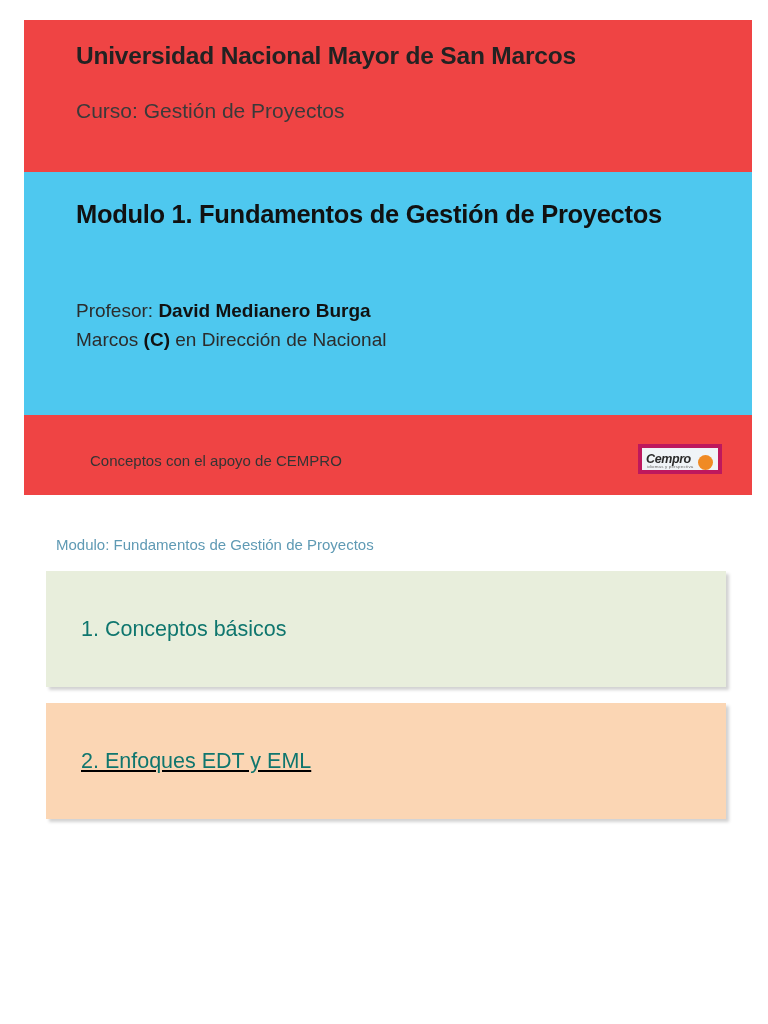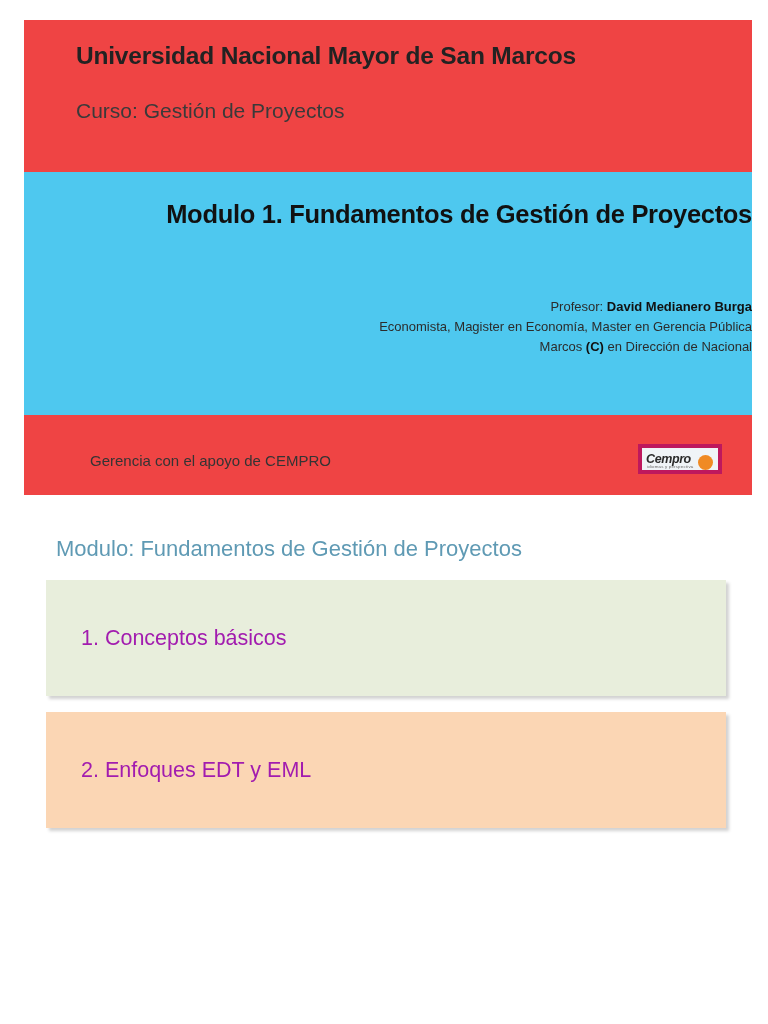--- a/index.html
+++ b/index.html
@@ -40,35 +40,34 @@
     margin-top: 27px;
     line-height: 1.2;
   }
   .band {
     position: absolute;
     left: 0;
     top: 152px;
     width: 728px;
     height: 243px;
     background: #4ec8ef;
-    text-align: right;
   }
   .band-title {
     padding: 28px 0 0 52px;
     font-size: 25.5px;
     font-weight: bold;
     color: #111111;
     letter-spacing: -0.3px;
   }
   .prof-block {
     padding: 68px 0 0 52px;
     color: #2c2c2c;
   }
   .prof-line {
-    font-size: 13px;
+    font-size: 19px;
     line-height: 1.52;
   }
   .prof-line b { color: #111111; }
   .footer-row {
     position: absolute;
     left: 0;
     top: 398px;
     width: 728px;
     height: 77px;
   }
@@ -119,72 +118,71 @@
 
   
   .slide2 {
     position: absolute;
     left: 24px;
     top: 520px;
     width: 728px;
     height: 480px;
   }
   .slide2-title {
-    font-size: 22px;
+    font-size: 15px;
     color: #5f9ab4;
     padding: 16px 0 0 32px;
   }
   .topics {
     margin-top: 18px;
   }
   .topic {
     position: relative;
     margin: 0 0 16px 22px;
     width: 680px;
     height: 116px;
     display: flex;
     align-items: center;
     box-sizing: border-box;
     box-shadow: 3px 3px 3px rgba(0,0,0,0.18);
   }
   .topic-label {
     font-size: 21.5px;
-    color: #a21caf;
+    color: #0f766e;
     padding-left: 35px;
   }
   .t1 { background: #e8eedc; }
-  .t2 { background: #fbd6b4; }
+  .t2 { background: #fbd6b4; text-decoration: underline; }
   .t3 { background: #d2d2d2; }
 </style>
 </head>
 <body>
 
 <div class="slide1">
 
   <div class="slide1-head">
     <div class="uni-title">Universidad Nacional Mayor de San Marcos</div>
     <div class="course-line">Curso: Gestión de Proyectos</div>
   </div>
 
   <div class="band">
     <div class="band-title">Modulo 1. Fundamentos de Gestión de Proyectos</div>
 
     <div class="prof-block">
       <div class="prof-line">
         <span>Profesor: </span><b>David Medianero Burga</b>
       </div>
-      <div class="prof-line">Economista, Magister en Economía, Master en Gerencia Pública</div>
       <div class="prof-line">
         <span>Marcos </span><b>(C)</b><span> en Dirección de Nacional</span>
       </div>
     </div>
   </div>
 
   <div class="footer-row">
-    <div class="footer-text">Gerencia con el apoyo de CEMPRO</div>
+    <div class="footer-text">Conceptos con el apoyo de CEMPRO</div>
     <div class="logo">
       <span class="logo-text">Cempro</span>
       <span class="logo-sub">idiomas y perspectiva</span>
       <span class="logo-dot"></span>
     </div>
   </div>
 </div>
 
 <div class="slide2">
   <div class="slide2-title">Modulo: Fundamentos de Gestión de Proyectos</div>

